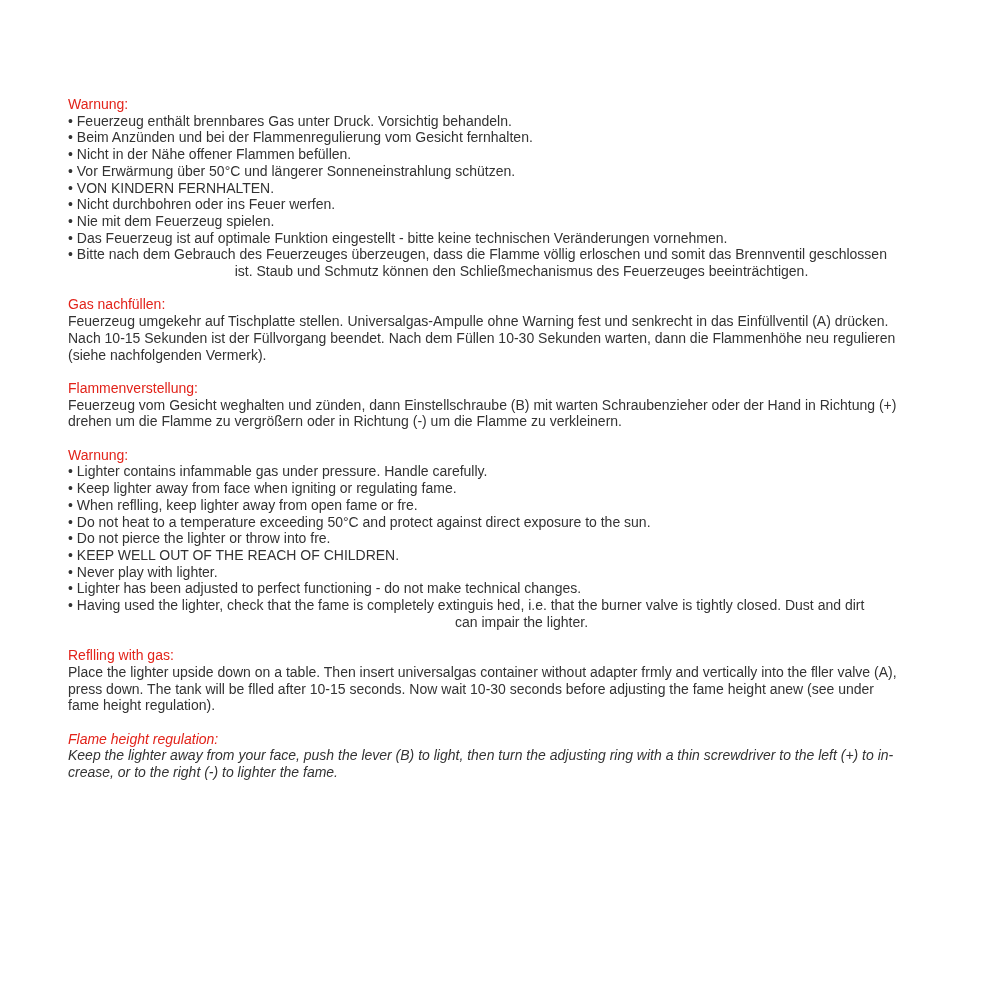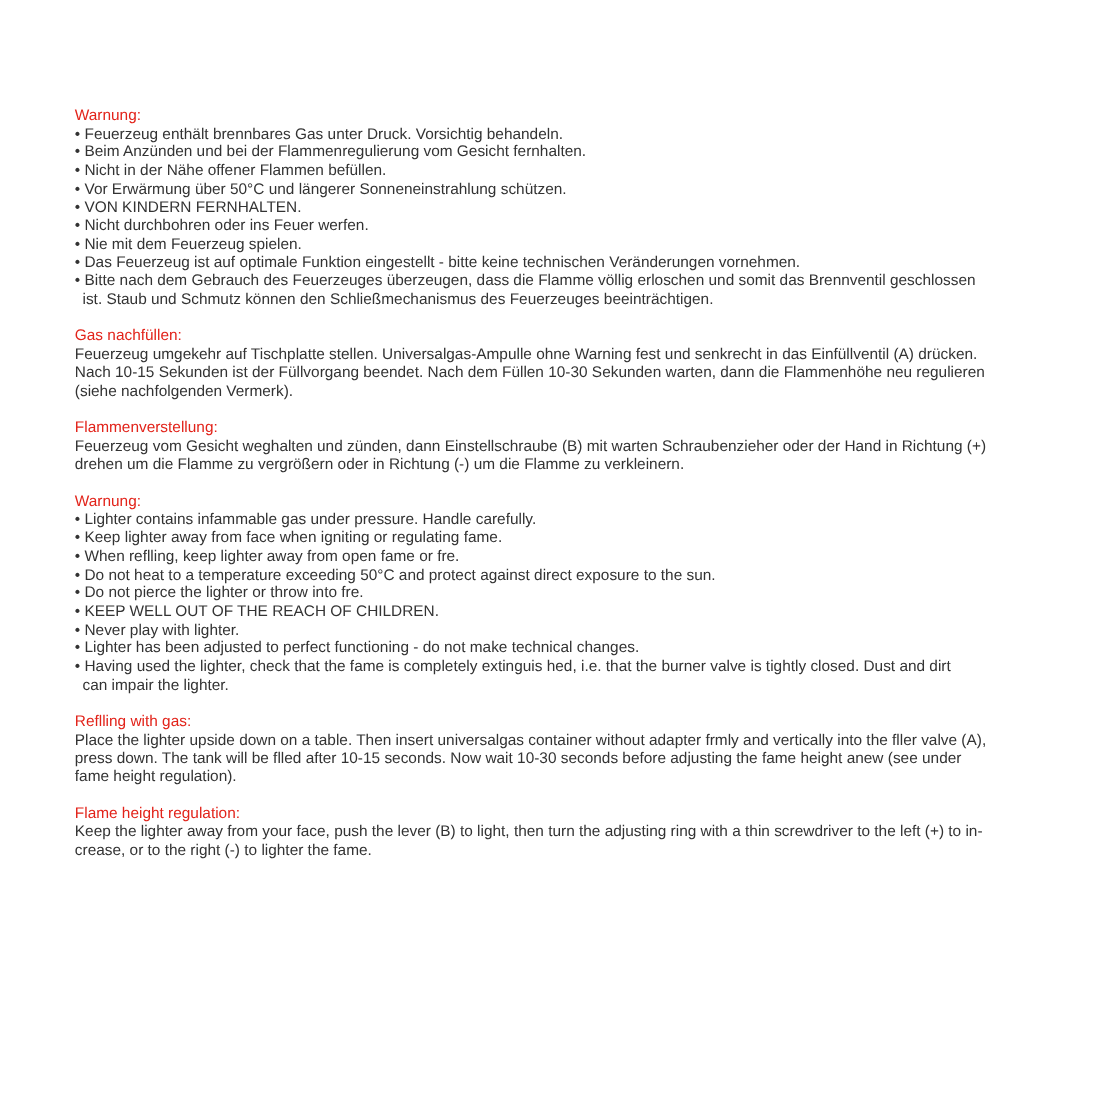--- a/index.html
+++ b/index.html
@@ -13,26 +13,26 @@
   }
   .page {
     position: absolute;
     top: 96px; left: 68px;
     width: 900px;
     color: var(--text-color);
     font-size: 14px;
     line-height: 16.7px;
   }
   section { margin: 0 0 16.7px 0; }
-  section:last-child { margin-bottom: 0; }
+  section:last-child { margin-bottom: 0; font-style: italic; }
   .heading {
     color: var(--heading-color);
   }
   .line { white-space: nowrap; }
-  .line.indent { padding-left: 7px; }
+  .line.indent { padding-left: 7px; text-align: center; }
 </style>
 </head>
 <body>
 
 <div class="page">
   <div>
       <section>
         <div class="heading">Warnung:</div>
         <div class="line">• Feuerzeug enthält brennbares Gas unter Druck. Vorsichtig behandeln.</div>
         <div class="line">• Beim Anzünden und bei der Flammenregulierung vom Gesicht fernhalten.</div>

